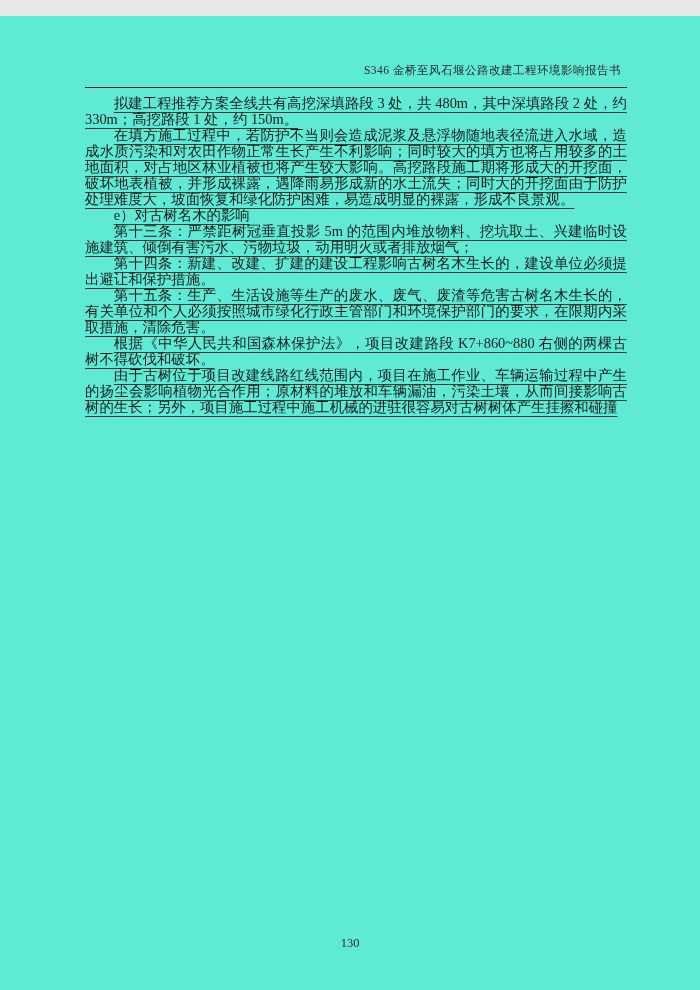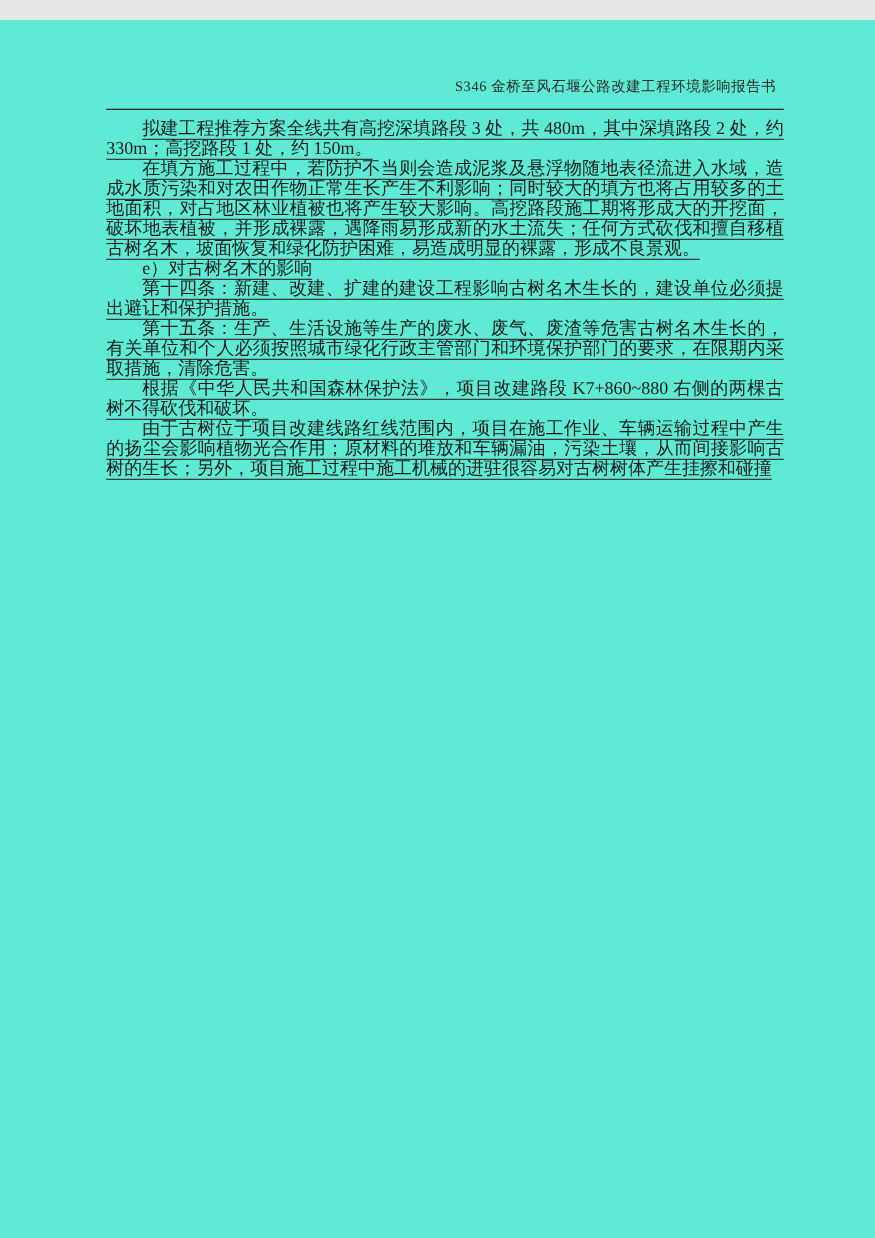--- a/index.html
+++ b/index.html
@@ -61,21 +61,23 @@
 </style>
 </head>
 <body>
 
 <div class="page">
   <div class="content">
     <div class="header-title">S346 金桥至风石堰公路改建工程环境影响报告书</div>
     <div class="header-rule"></div>
     <div class="doc-body">
         <p class="para">拟建工程推荐方案全线共有高挖深填路段 3 处，共 480m，其中深填路段 2 处，约 330m；高挖路段 1 处，约 150m。</p>
-        <p class="para">在填方施工过程中，若防护不当则会造成泥浆及悬浮物随地表径流进入水域，造成水质污染和对农田作物正常生长产生不利影响；同时较大的填方也将占用较多的土地面积，对占地区林业植被也将产生较大影响。高挖路段施工期将形成大的开挖面，破坏地表植被，并形成裸露，遇降雨易形成新的水土流失；任何方式砍伐和擅自移植古树名木，坡面恢复和绿化防护困难，易造成明显的裸露，形成不良景观。</p>
+        <p class="para">在填方施工过程中，若防护不当则会造成泥浆及悬浮物随地表径流进入水域，造成水质污染和对农田作物正常生长产生不利影响；同时较大的填方也将占用较多的土地面积，对占地区林业植被也将产生较大影响。高挖路段施工期将形成大的开挖面，破坏地表植被，并形成裸露，遇降雨易形成新的水土流失；同时大的开挖面由于防护处理难度大，坡面恢复和绿化防护困难，易造成明显的裸露，形成不良景观。</p>
         <p class="para">e）对古树名木的影响</p>
+        <p class="para">第十三条：严禁距树冠垂直投影 5m 的范围内堆放物料、挖坑取土、兴建临时设施建筑、倾倒有害污水、污物垃圾，动用明火或者排放烟气；</p>
         <p class="para">第十四条：新建、改建、扩建的建设工程影响古树名木生长的，建设单位必须提出避让和保护措施。</p>
         <p class="para">第十五条：生产、生活设施等生产的废水、废气、废渣等危害古树名木生长的，有关单位和个人必须按照城市绿化行政主管部门和环境保护部门的要求，在限期内采取措施，清除危害。</p>
         <p class="para">根据《中华人民共和国森林保护法》，项目改建路段 K7+860~880 右侧的两棵古树不得砍伐和破坏。</p>
         <p class="para">由于古树位于项目改建线路红线范围内，项目在施工作业、车辆运输过程中产生的扬尘会影响植物光合作用；原材料的堆放和车辆漏油，污染土壤，从而间接影响古树的生长；另外，项目施工过程中施工机械的进驻很容易对古树树体产生挂擦和碰撞</p>
       </div>
   </div>
+  <div class="footer">130</div>
 </div>
 
 </body></html>

